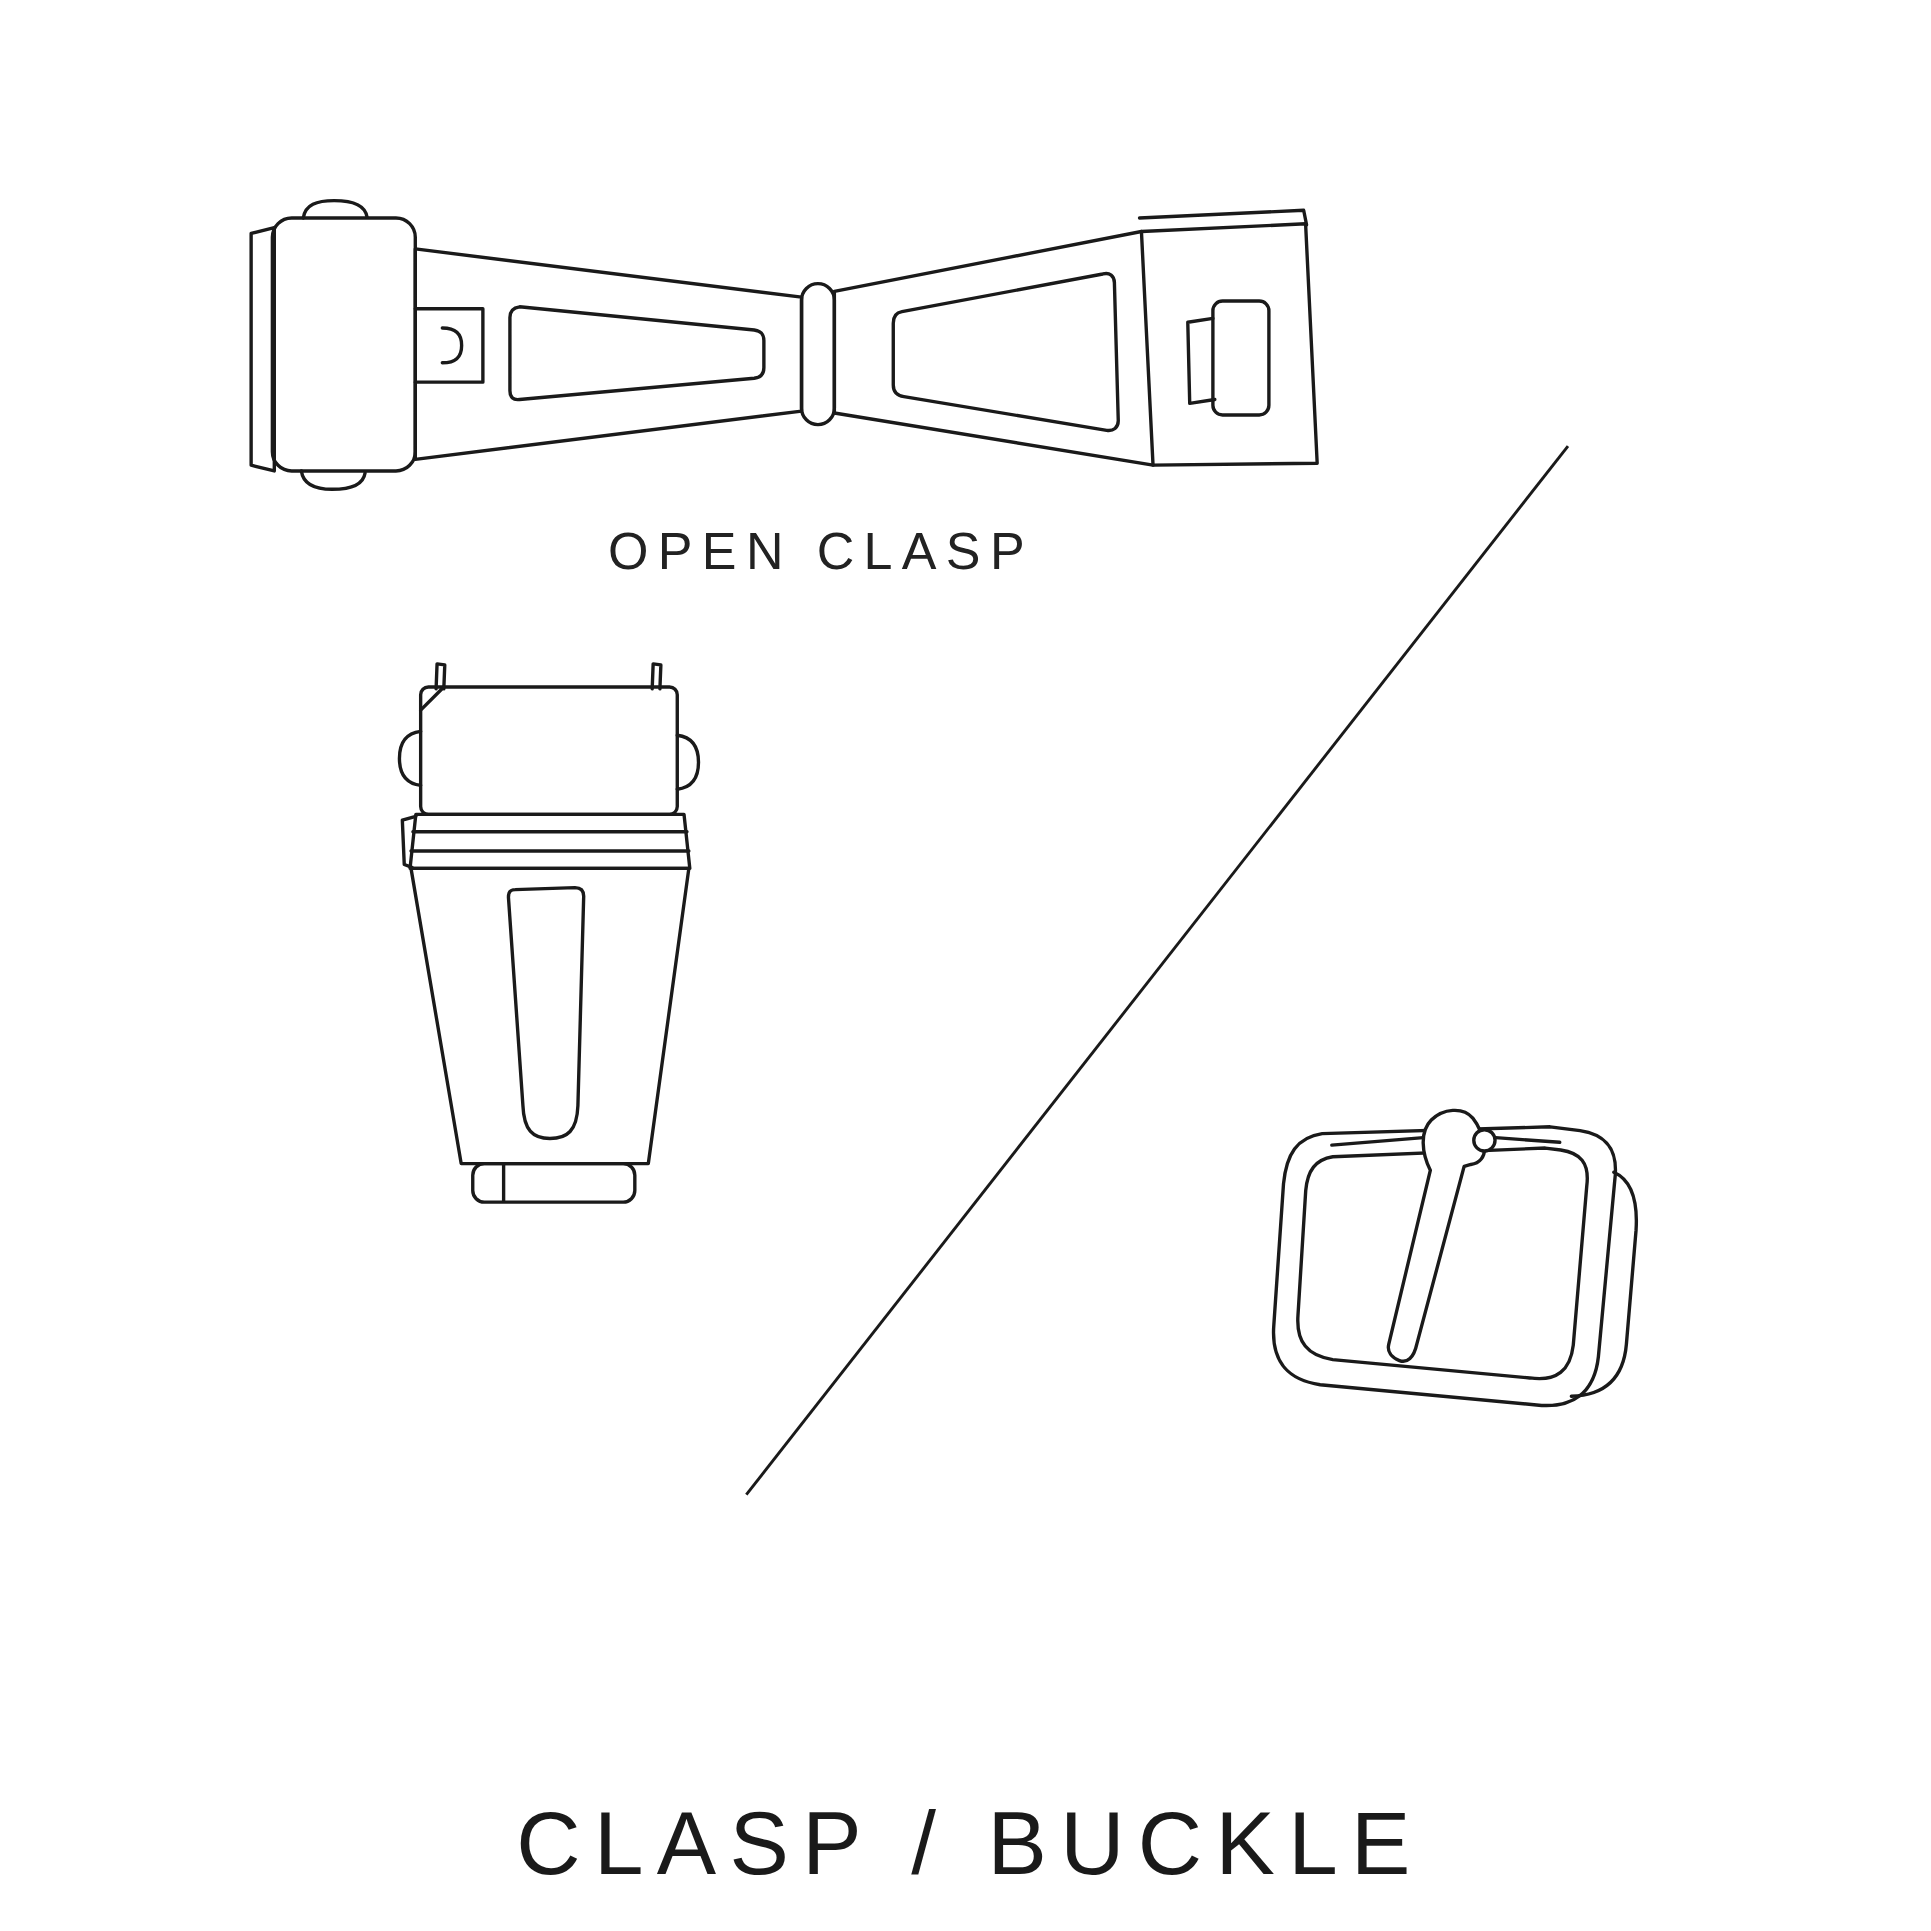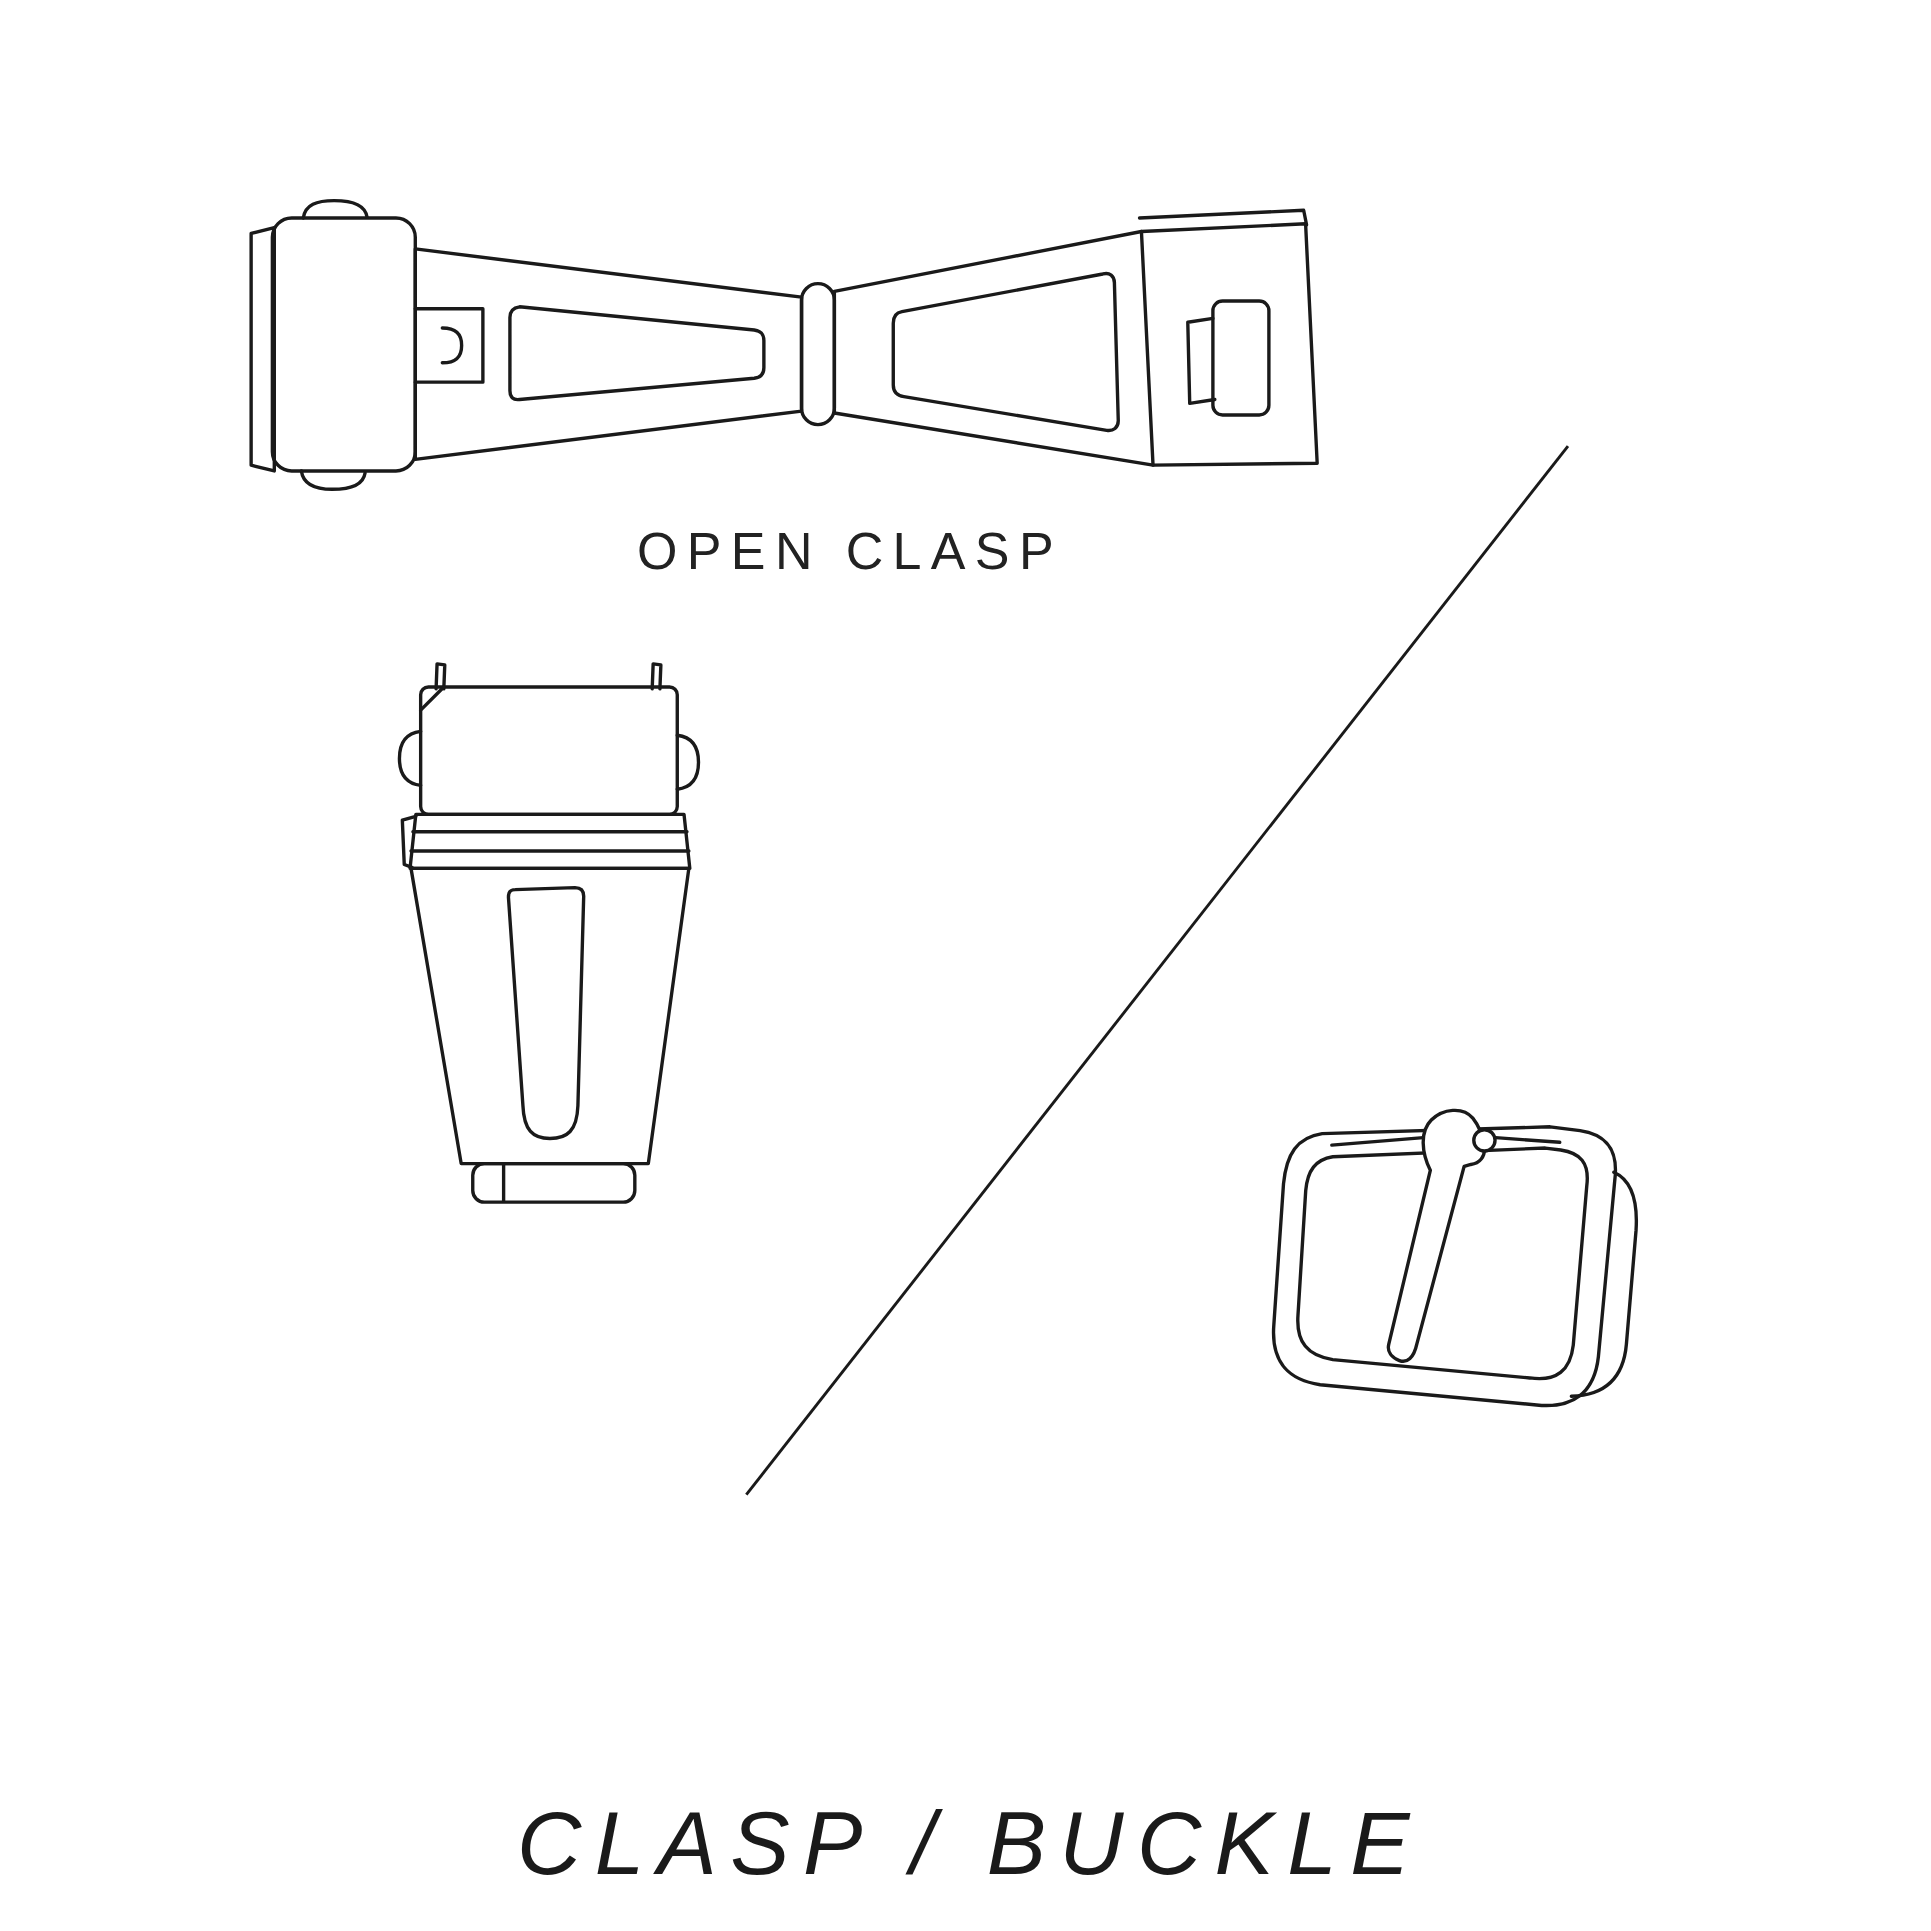--- a/index.html
+++ b/index.html
@@ -30,33 +30,32 @@
   }
   .caption {
     position: absolute;
     transform: translateX(-50%);
     white-space: nowrap;
     font-size: 52px;
     font-weight: 400;
     letter-spacing: 0.18em;
     color: #222222;
   }
-  .caption-open  { left: 850px;  top: 521px;  }
+  .caption-open  { left: 821px;  top: 521px;  }
   .caption-closed{ left: 546px;  top: 1253px; }
   .title {
     position: absolute;
     transform: translateX(-50%);
     left: 970px;
     top: 1792px;
     white-space: nowrap;
     font-size: 89px;
     font-weight: 400;
     letter-spacing: 0.15em;
     color: #1a1a1a;
-    font-style: italic;
   }
   .stroke-set {
     fill: none;
     stroke: currentColor;
     stroke-width: 3.5;
     stroke-linejoin: round;
     stroke-linecap: round;
   }
 </style>
 </head>

